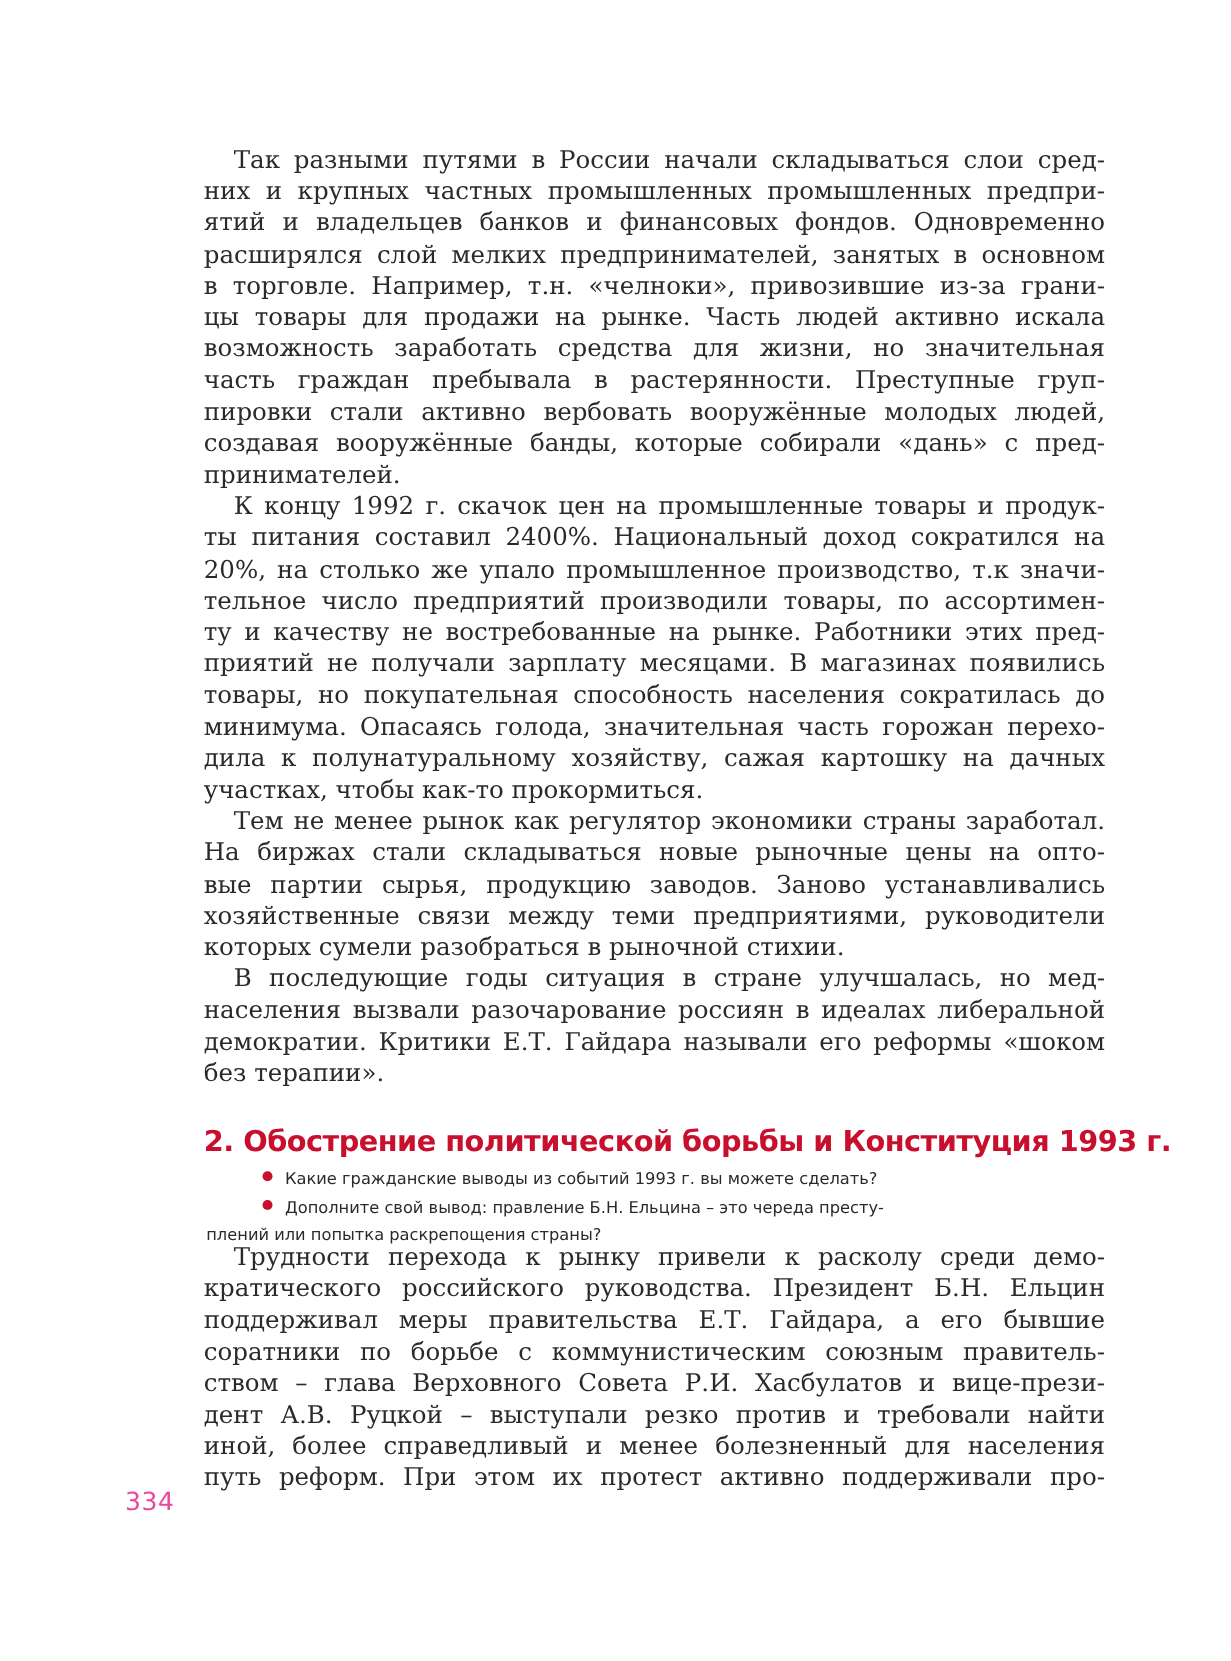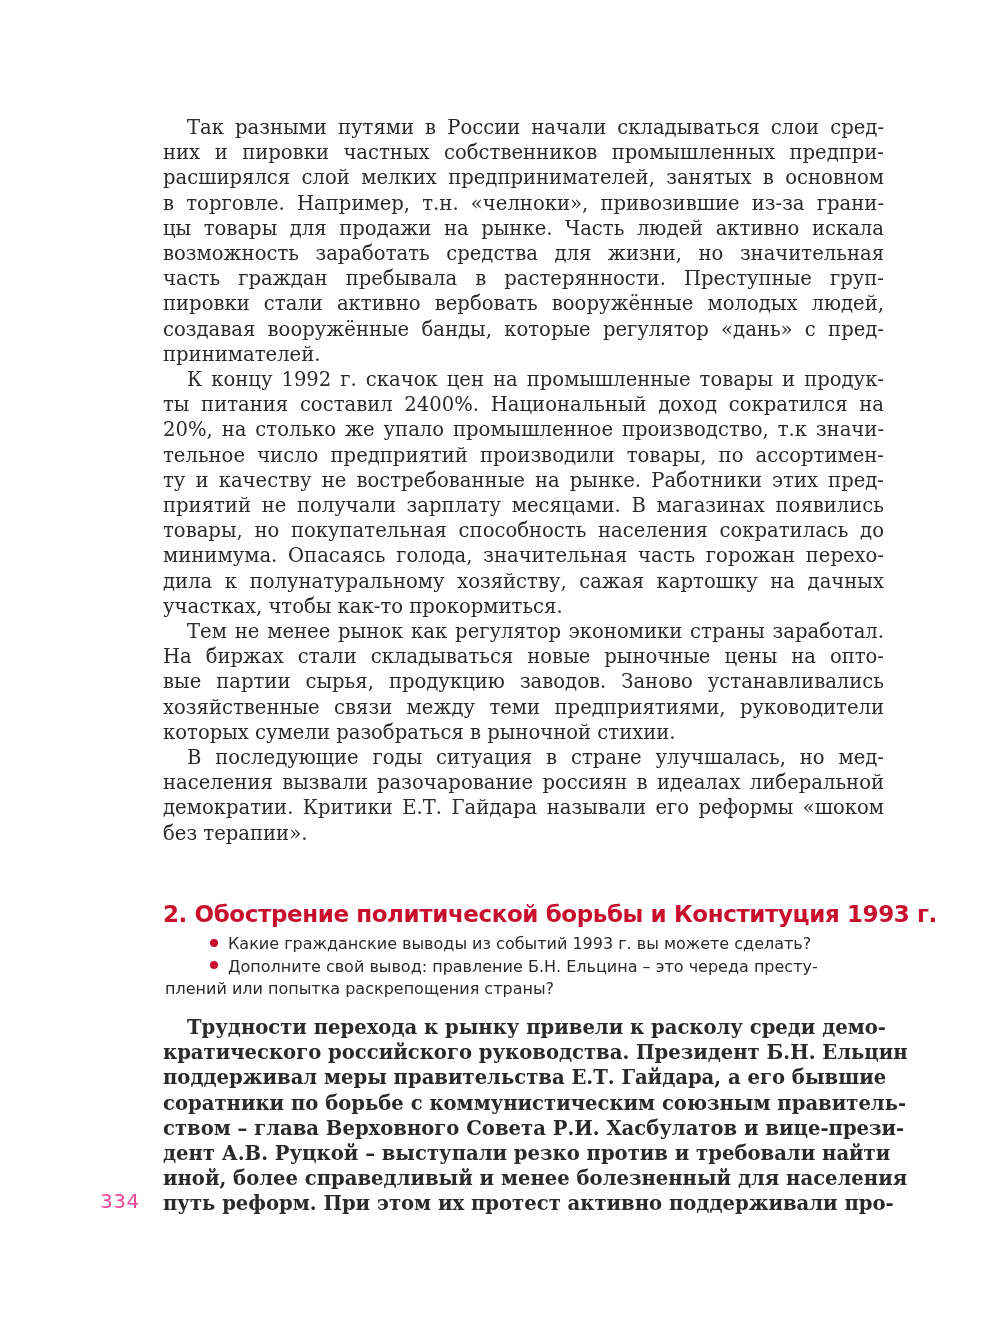--- a/index.html
+++ b/index.html
@@ -11,31 +11,31 @@
       font-size: 19.6px; line-height: 25.2px; color: #2a2a2a;
       text-align: justify; hyphens: manual;
     }
     .para { margin: 0; text-indent: 24px; }
     .line { display: block; text-align: justify; text-align-last: justify; white-space: nowrap; }
     .line.last { text-align-last: left; }
     .line.first { text-indent: 24px; }
     .para .line { text-indent: 0; }
     .para .line.first { padding-left: 24px; }
     #block1 { top: 115px; }
-    #block2 { top: 1015px; font-weight: bold; }
+    #block2 { top: 993px; }
     .section-heading {
       position: absolute; left: 163px; top: 902px; width: 730px;
       font-family: "DejaVu Sans", "Liberation Sans", sans-serif;
       font-weight: bold; font-size: 23px; line-height: 24px; color: #c8102e;
       white-space: nowrap; letter-spacing: -0.4px;
     }
     .questions {
       position: absolute; left: 210px; top: 933px; width: 680px;
       font-family: "DejaVu Sans", "Liberation Sans", sans-serif;
-      font-size: 16px; line-height: 22.5px; color: #2a2a2a;
+      font-size: 13px; line-height: 22.5px; color: #2a2a2a;
     }
     .q { margin: 0; }
     .bullet {
       display: inline-block; width: 8px; height: 8px; border-radius: 50%;
       background: #c8102e; margin-right: 10px; vertical-align: middle; position: relative; top: -2px;
     }
     .q.second { margin-left: 0; }
     .q .cont { margin-left: -45px; display: block; text-align: left; }
     .page-number {
       position: absolute; left: 100px; top: 1189px;
@@ -44,28 +44,29 @@
     }
   </style>
 </head>
 <body>
 
 <div class="page">
 
   <div class="text-block" id="block1">
     <p class="para">
       <span class="line first">Так разными путями в России начали складываться слои сред-</span>
-      <span class="line">них и пировки частных собственников промышленных предпри-</span>
+      <span class="line">них и крупных частных промышленных промышленных предпри-</span>
+      <span class="line">ятий и владельцев банков и финансовых фондов. Одновременно</span>
       <span class="line">расширялся слой мелких предпринимателей, занятых в основном</span>
       <span class="line">в торговле. Например, т.н. «челноки», привозившие из-за грани-</span>
       <span class="line">цы товары для продажи на рынке. Часть людей активно искала</span>
       <span class="line">возможность заработать средства для жизни, но значительная</span>
       <span class="line">часть граждан пребывала в растерянности. Преступные груп-</span>
       <span class="line">пировки стали активно вербовать вооружённые молодых людей,</span>
-      <span class="line">создавая вооружённые банды, которые регулятор «дань» с пред-</span>
+      <span class="line">создавая вооружённые банды, которые собирали «дань» с пред-</span>
       <span class="line last">принимателей.</span>
     </p>
     <p class="para">
       <span class="line first">К концу 1992 г. скачок цен на промышленные товары и продук-</span>
       <span class="line">ты питания составил 2400%. Национальный доход сократился на</span>
       <span class="line">20%, на столько же упало промышленное производство, т.к значи-</span>
       <span class="line">тельное число предприятий производили товары, по ассортимен-</span>
       <span class="line">ту и качеству не востребованные на рынке. Работники этих пред-</span>
       <span class="line">приятий не получали зарплату месяцами. В магазинах появились</span>
       <span class="line">товары, но покупательная способность населения сократилась до</span>

